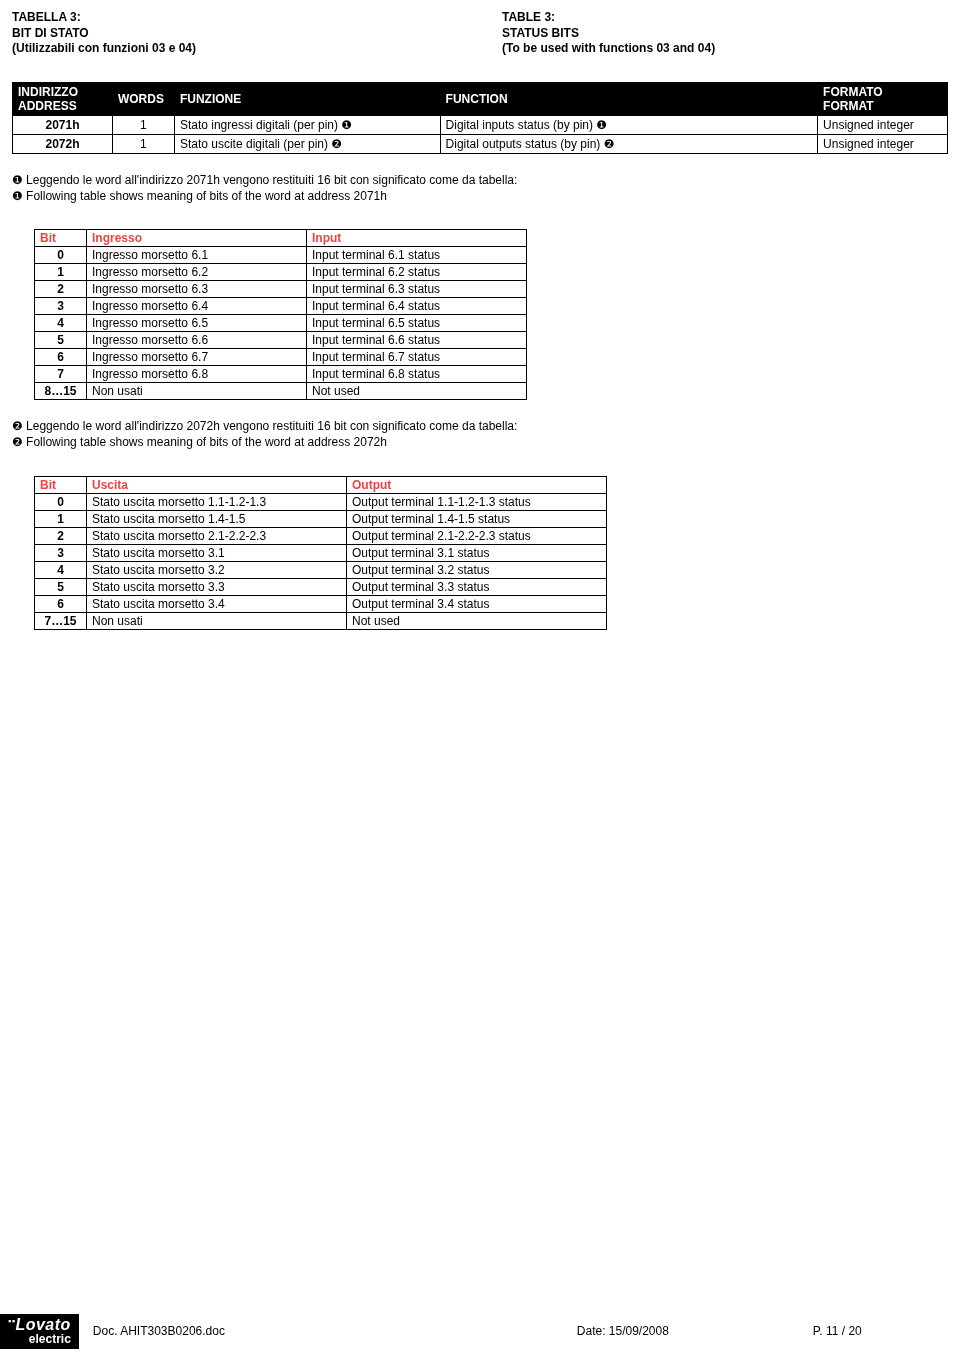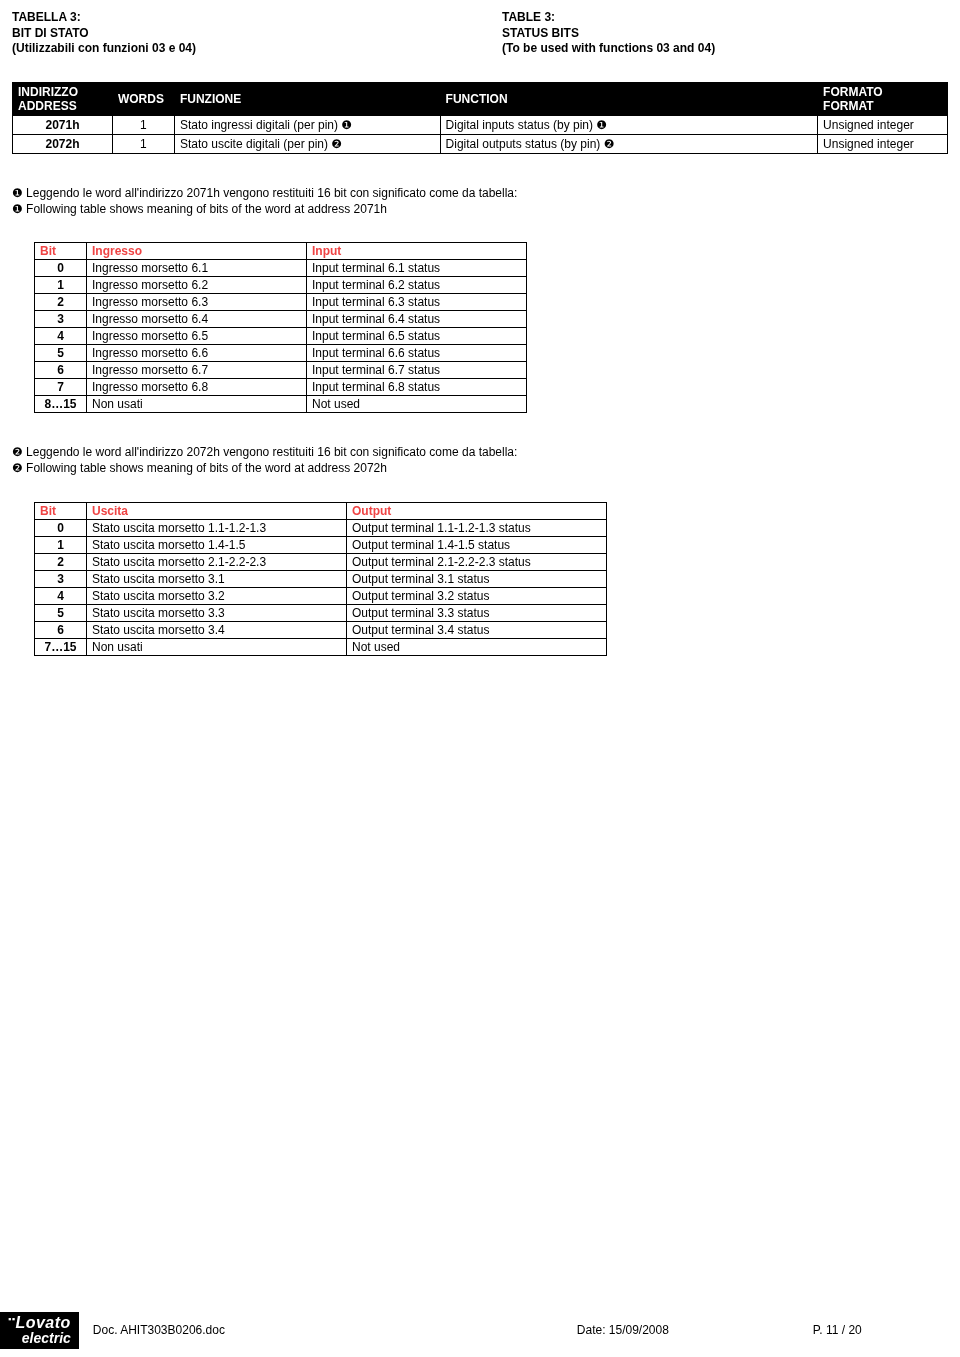--- a/index.html
+++ b/index.html
@@ -15,21 +15,21 @@
   }
   .titles { display: flex; font-weight: bold; margin-bottom: 2px; }
   .titles .left { width: 490px; }
   .titles .right { flex: 1; }
   .title-line { line-height: 1.3; }
   table { border-collapse: collapse; margin-top: 25px; }
   .main-table { width: 936px; }
   .main-table th, .main-table td { border: 1px solid #000; padding: 2px 5px; font-size: 12px; text-align: left; }
   .main-table th { background: #000; color: #fff; font-weight: bold; }
   .main-table td.center { text-align: center; }
-  .note { margin-top: 31px; font-size: 12px; line-height: 1.35; }
+  .note { margin-top: 18px; font-size: 12px; line-height: 1.35; }
   .sub-table { margin-left: 22px; }
   .sub-table th, .sub-table td { border: 1px solid #000; padding: 1px 5px; font-size: 12px; text-align: left; }
   .sub-table th { font-weight: bold; background: #fff; color: #ef4444; }
   .sub-table td.bit { text-align: center; font-weight: bold; }
   .footer {
     position: absolute;
     bottom: 8px;
     left: 0;
     width: 960px;
     display: flex;
@@ -38,21 +38,21 @@
   }
   .logo {
     background: #000;
     color: #fff;
     font-weight: bold;
     padding: 3px 8px;
     margin-right: 14px;
     line-height: 1.05;
   }
   .logo .big { font-size: 16px; font-style: italic; font-weight: 900; letter-spacing: 0.5px;}
-  .logo .small { font-size: 14px; font-style: italic; }
+  .logo .small { font-size: 12px; }
   .footer .doc { width: 340px; }
   .footer .date { width: 380px; text-align: center; }
   .footer .page { flex: 1; }
 </style>
 </head>
 <body>
 
 <div class="titles">
   <div class="left">
     <div class="title-line">TABELLA 3:</div>

